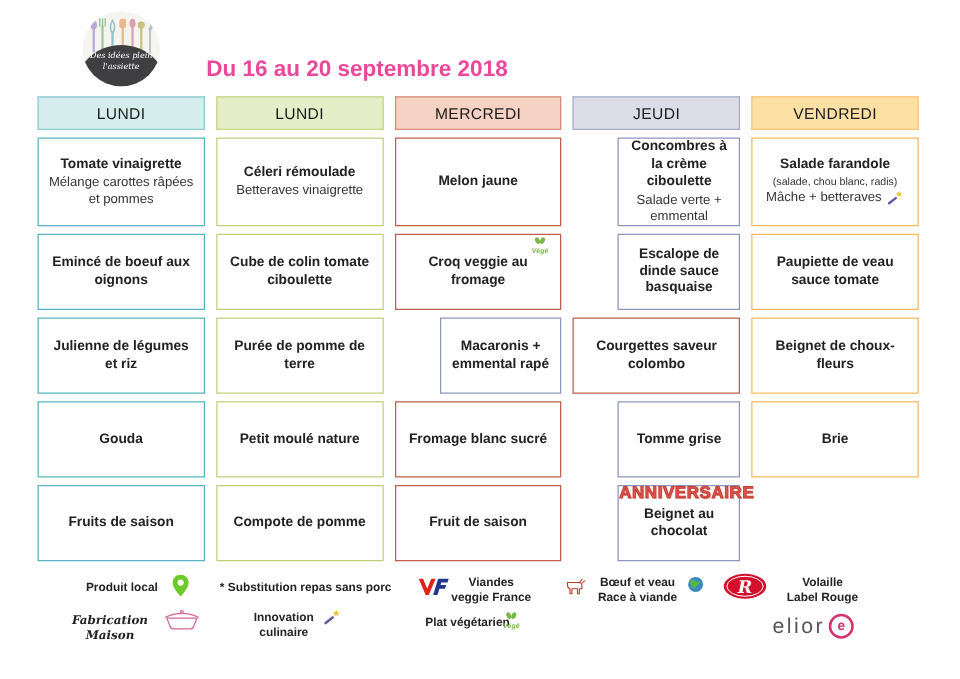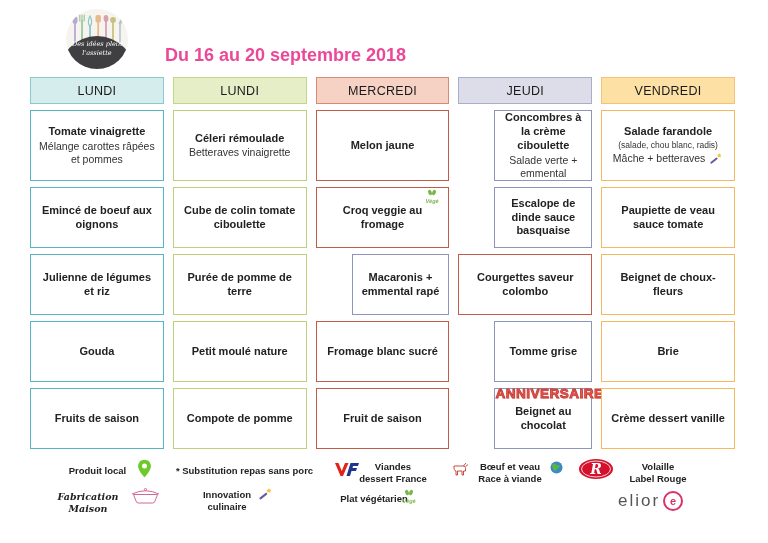--- a/index.html
+++ b/index.html
@@ -181,23 +181,20 @@
     <div class="cell c-tue">
       <div class="dish-main">Compote de pomme</div>
     </div>
     <div class="cell c-wed">
       <div class="dish-main">Fruit de saison</div>
     </div>
     <div class="cell c-thu">
       <div class="anniv">ANNIVERSAIRE</div>
       <div class="dish-main">Beignet au chocolat</div>
     </div>
-    <div class="cell c-fri">
-      <div class="dish-main">Crème dessert vanille</div>
-    </div>
   </div>
 
   <div class="legend">
 
     <div class="lg" style="left:60px;top:10px;width:75px;">Produit local</div>
     <span class="lg-icon" style="left:137px;top:4px;">
       <svg width="15" height="19" viewBox="0 0 24 30">
         <path d="M12 1C6.2 1 1.8 5.5 1.8 11.2c0 7 10.2 17.6 10.2 17.6s10.2-10.6 10.2-17.6C22.2 5.5 17.8 1 12 1z" fill="#6cc929"></path>
         <circle cx="12" cy="11" r="4" fill="#ffffff"></circle>
       </svg>
@@ -226,21 +223,21 @@
     </span>
 
     <span class="lg-icon" style="left:334px;top:6px;">
       <svg width="26" height="17" viewBox="0 0 52 34">
         <path d="M2 4 l11 26 h5 L29 4 h-7 l-6.5 16 L9 4 z" fill="#e2231a"></path>
         <path d="M33 4 h17 l-2 6 h-10 l-1 4 h9 l-2 6 h-9 l-3 10 h-7 z" fill="#20368c"></path>
       </svg>
     </span>
     <div class="lg" style="left:358px;top:6px;width:70px;">
       <div>Viandes</div>
-      <div>dessert France</div>
+      <div>veggie France</div>
     </div>
 
     <div class="lg" style="left:338px;top:38px;width:72px;">Plat végétarien</div>
     <span class="lg-icon" style="left:398px;top:34px;">
       <svg width="22" height="15" viewBox="0 0 44 30">
         <ellipse cx="18" cy="7" rx="3.6" ry="5.5" transform="rotate(-25 18 7)" fill="#7ab648"></ellipse>
         <ellipse cx="26" cy="7" rx="3.6" ry="5.5" transform="rotate(25 26 7)" fill="#7ab648"></ellipse>
         <text x="22" y="27" font-size="11" font-style="italic" font-weight="bold" fill="#7ab648" text-anchor="middle" font-family="Liberation Sans, sans-serif">Végé</text>
       </svg>
     </span>

